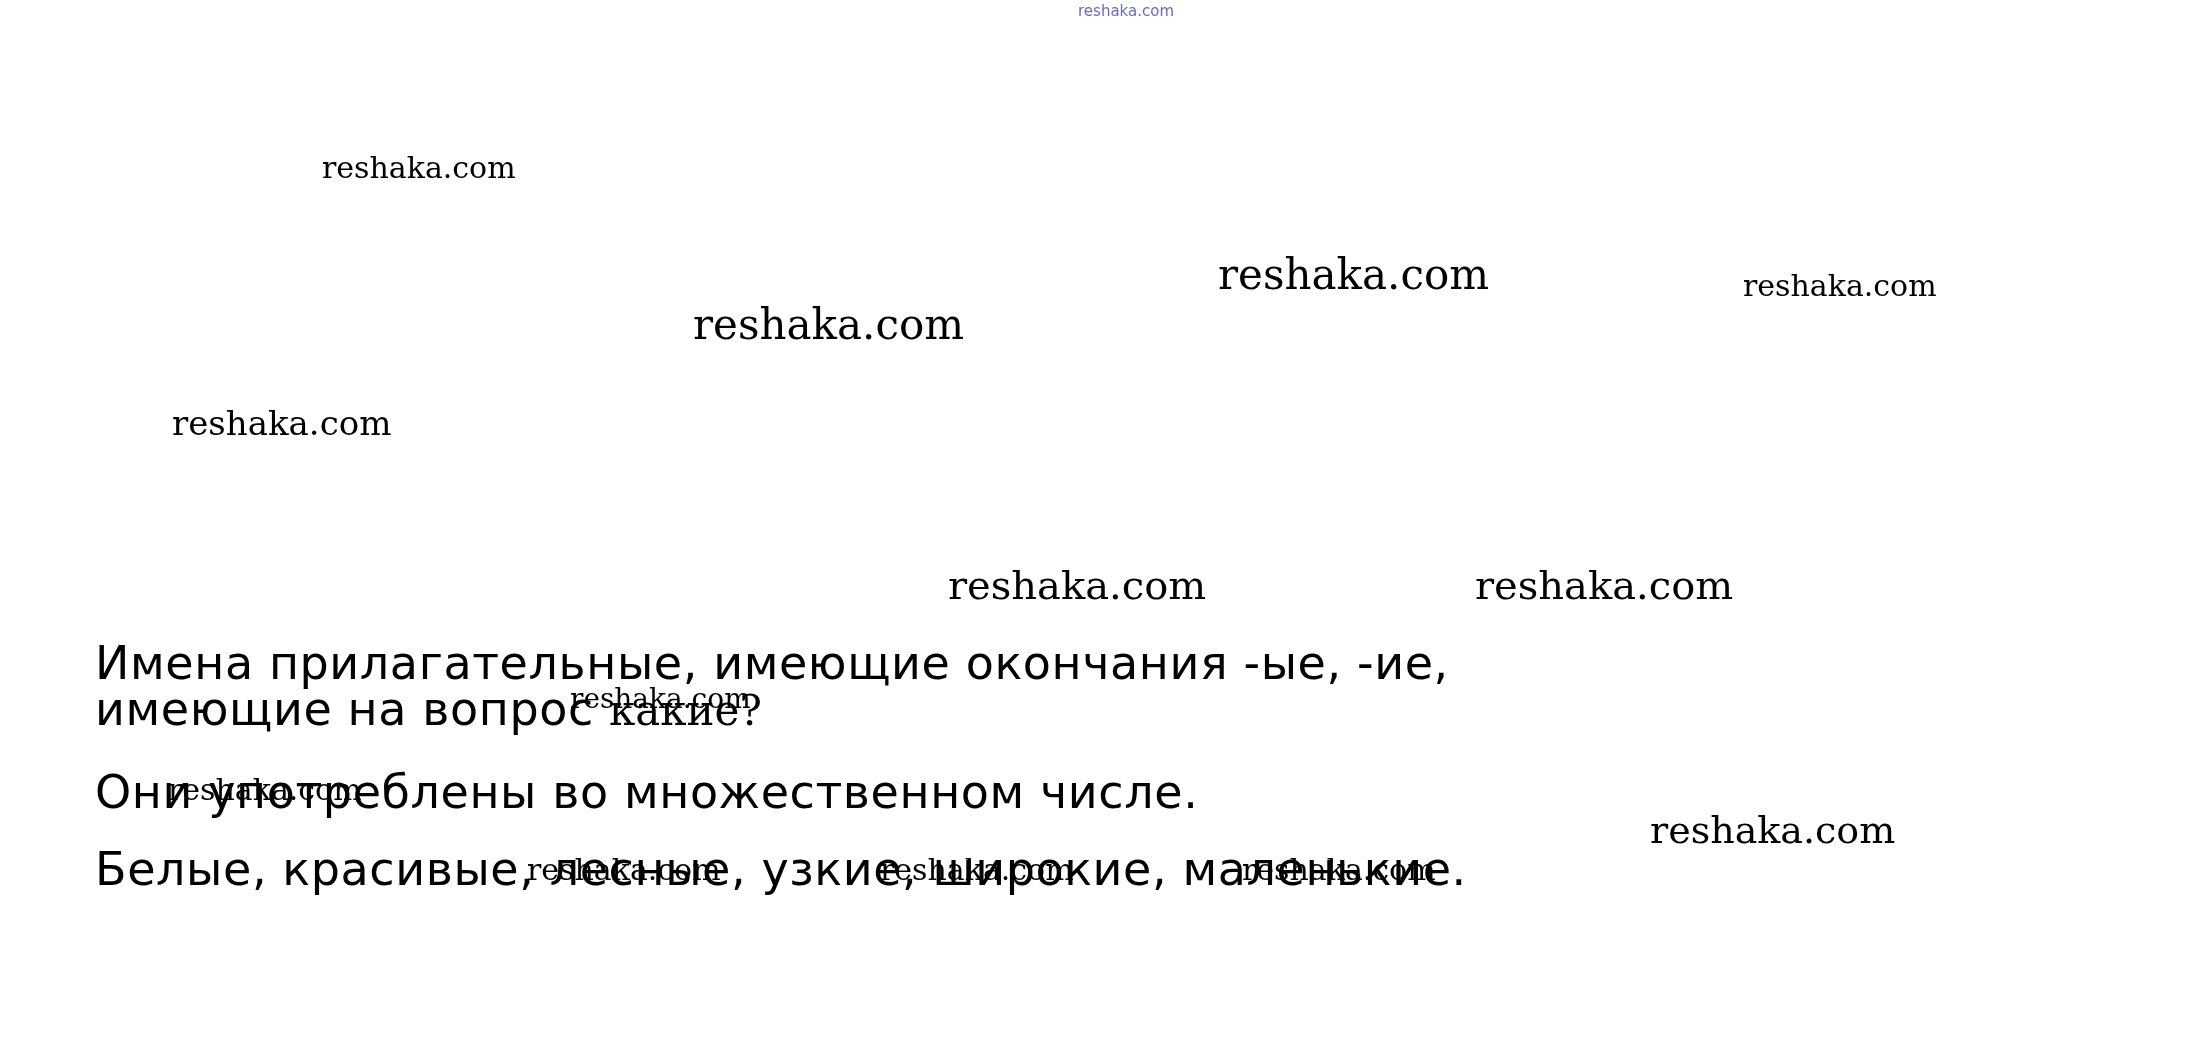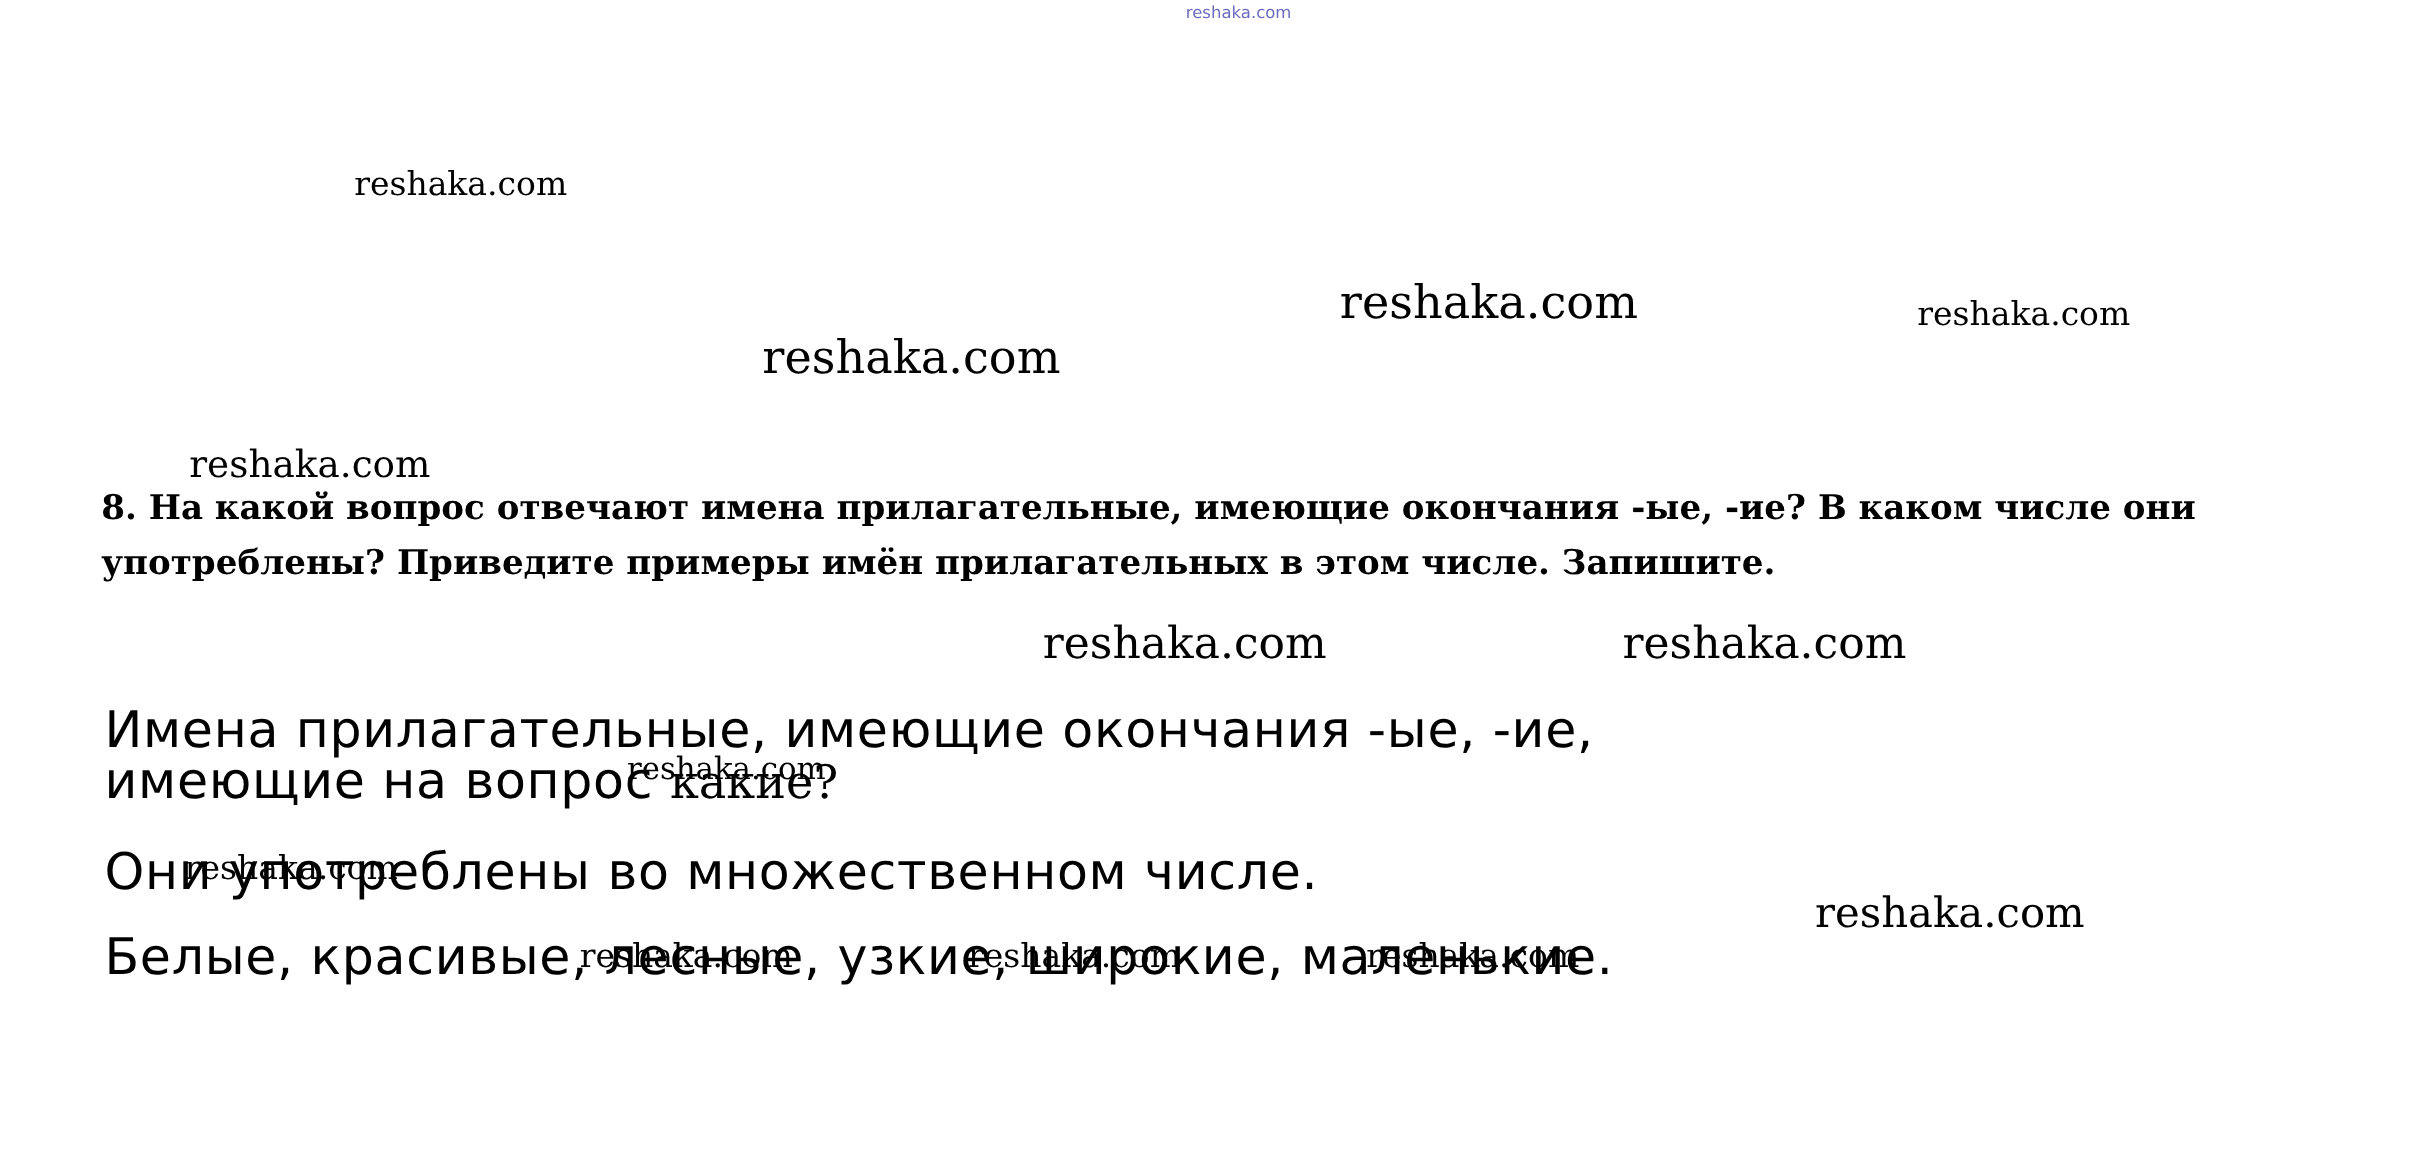--- a/index.html
+++ b/index.html
@@ -92,21 +92,20 @@
     color: #6b6bbf;
     font-size: 14px;
   }
 </style>
 </head>
 <body>
 
 <div id="page">
 
 
-  <div class="task">8. На какой вопрос отвечают имена прилагательные, имеющие окончания -ые, -ие? В каком числе они употреблены? Приведите примеры имён прилагательных в этом числе. Запишите.</div>
 
   <div class="answer">
     <div class="answer-line l1">Имена прилагательные, имеющие окончания -ые, -ие,</div>
     <div class="answer-line l2"><span>имеющие на вопрос </span><span class="q-bold">какие?</span></div>
     <div class="answer-line l3">Они употреблены во множественном числе.</div>
     <div class="answer-line l4">Белые, красивые, лесные, узкие, широкие, маленькие.</div>
   </div>
 
   <div id="watermark-layer">
       <div class="wm wm-top" style="left: 1078px; top: 2px; font-size: 15px;">reshaka.com</div>

